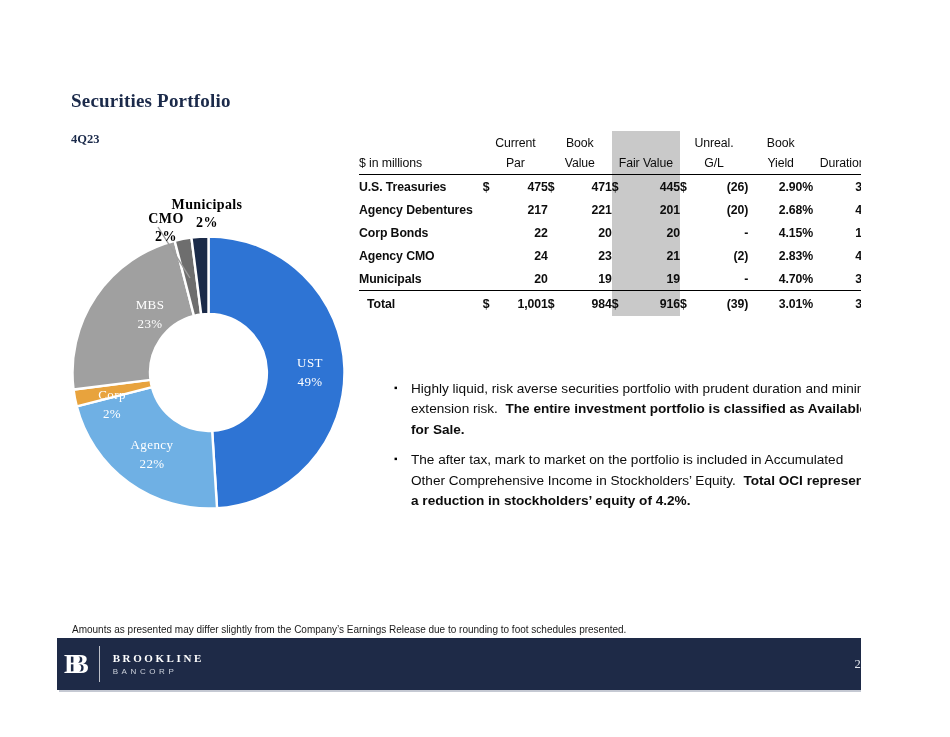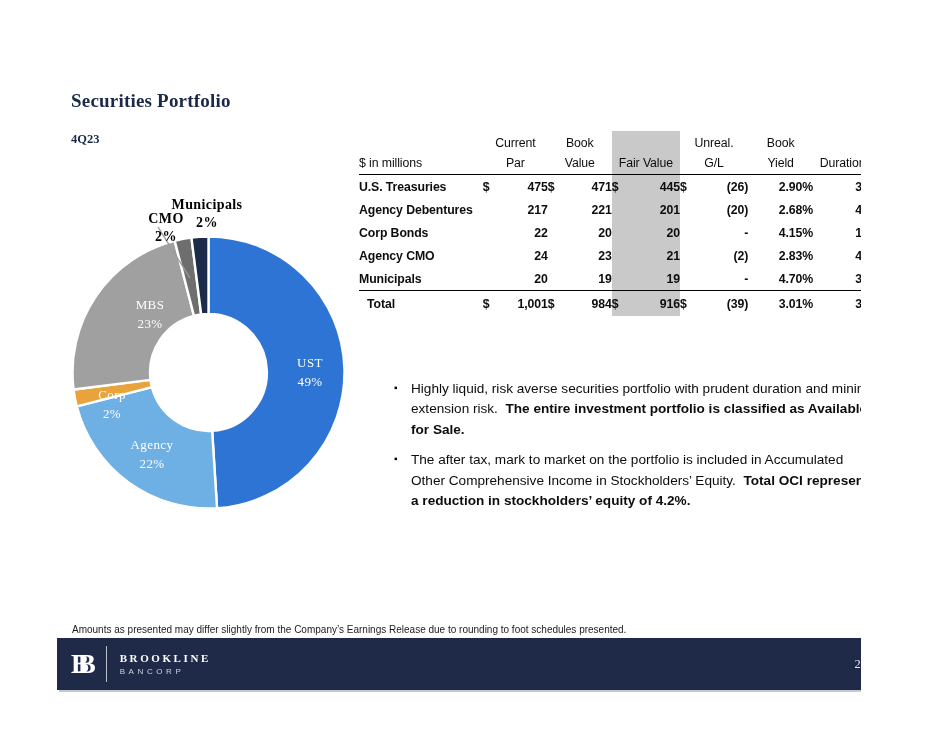--- a/index.html
+++ b/index.html
@@ -41,21 +41,21 @@
   
   .bullets{position:absolute;left:394px;top:379px;width:486px;margin:0;padding:0;list-style:none;
          font-size:13.6px;line-height:1.5;color:#0c0c0c;}
   .bullets li{position:relative;padding-left:17px;margin-bottom:10px;}
   .bullet-marker{position:absolute;left:0;top:1px;font-size:10px;color:#000;}
   .seg-bold{font-weight:bold;}
 
   
   .disclaimer{position:absolute;left:72px;top:624px;font-size:10px;color:#1a1a1a;letter-spacing:0;}
   .footer-bar{position:absolute;left:57px;top:638px;width:848px;height:52px;background:#1E2A47;
-         display:flex;align-items:center;padding:0 38px 0 14px;box-sizing:border-box;
+         display:flex;align-items:center;padding:0 38px 0 7px;box-sizing:border-box;
          box-shadow:2px 2px 0 rgba(150,157,175,.55);}
   .logo{display:flex;align-items:center;color:#fff;}
   .bb-monogram{font-family:"Liberation Serif","DejaVu Serif",serif;font-weight:bold;font-size:27px;
          letter-spacing:-0.42em;padding-right:.42em;line-height:1;}
   .logo-divider{width:1px;height:36px;background:rgba(255,255,255,.7);margin:0 13px 0 10px;}
   .logo-text{display:flex;flex-direction:column;}
   .logo-name{font-family:"Liberation Serif","DejaVu Serif",serif;font-weight:bold;font-size:11px;
          letter-spacing:2.6px;line-height:1.1;}
   .logo-sub{font-size:8px;letter-spacing:3.6px;color:#cdd2dc;margin-top:2px;}
   .page-num{margin-left:auto;font-family:"Liberation Serif","DejaVu Serif",serif;font-size:12.5px;

